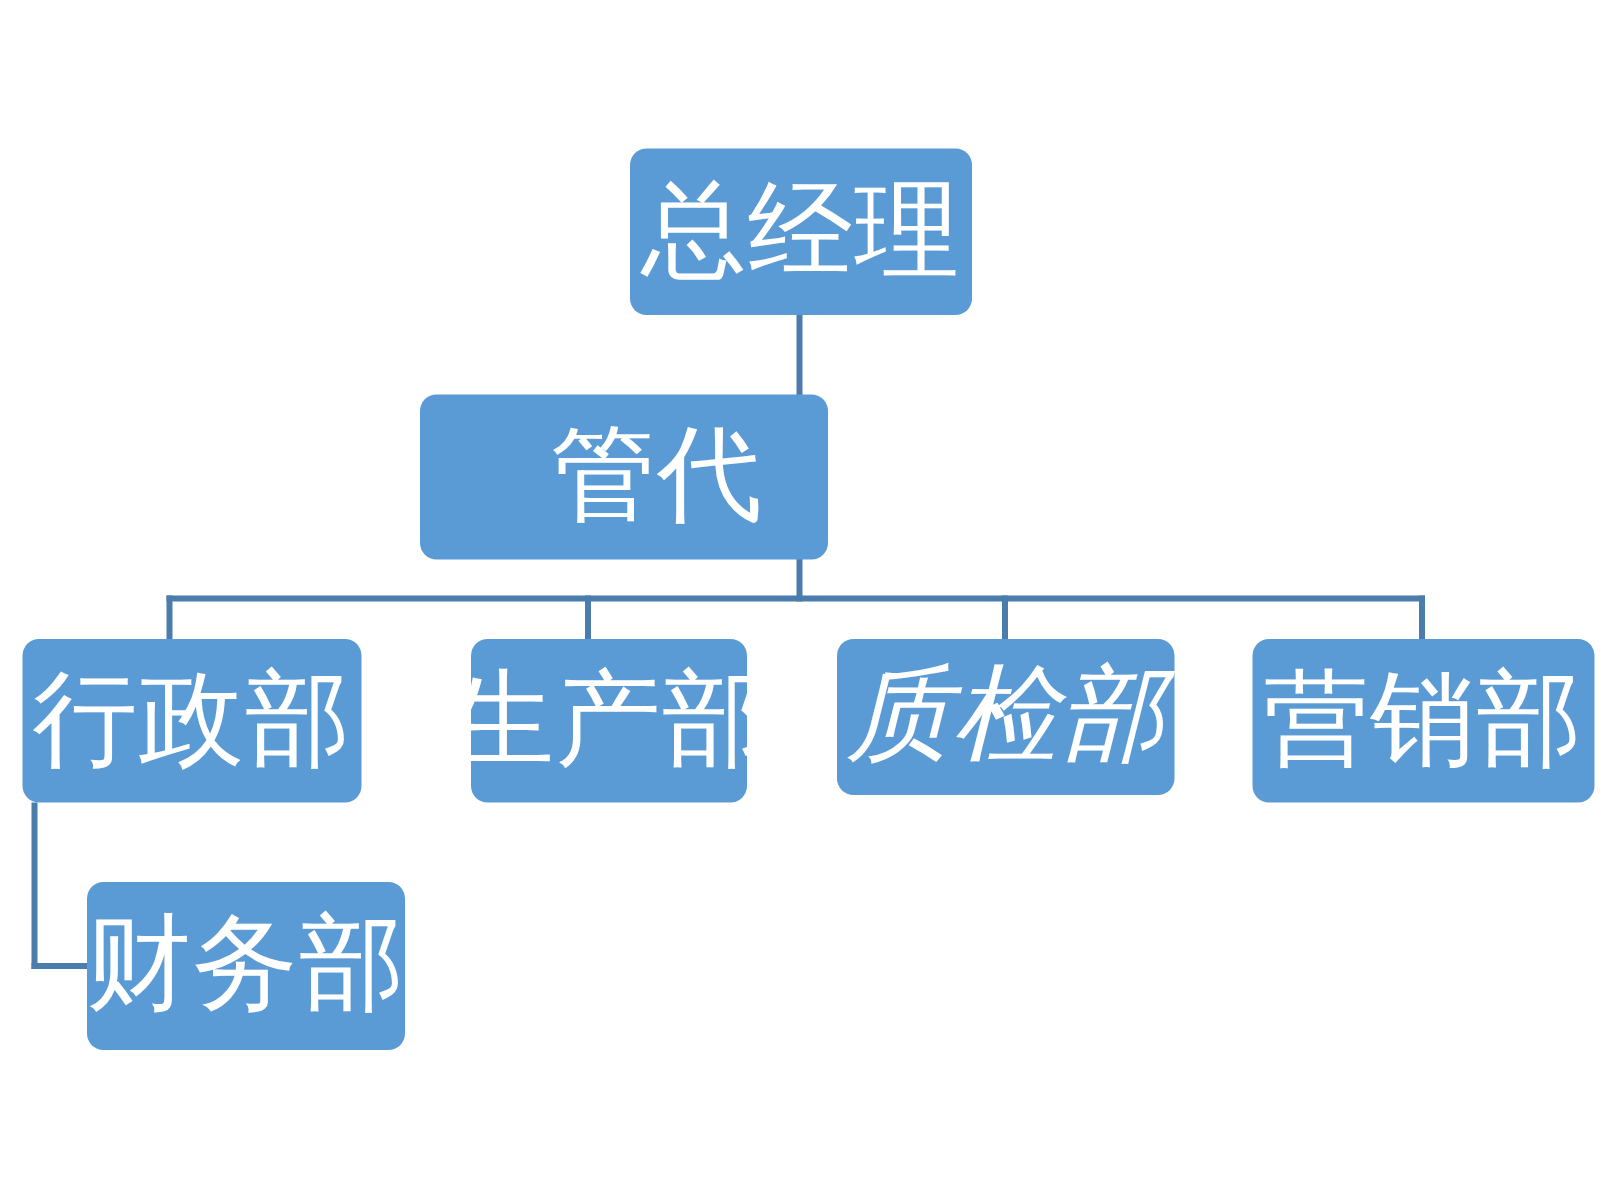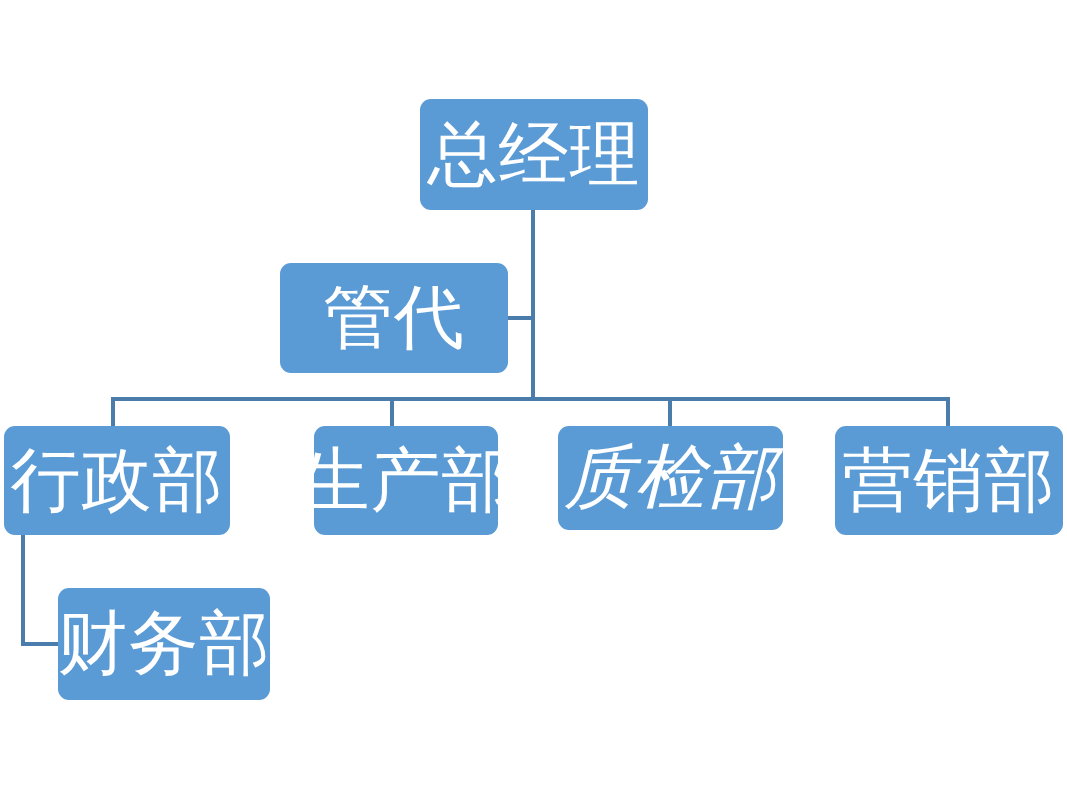--- a/index.html
+++ b/index.html
@@ -29,22 +29,22 @@
     user-select: none;
     border-radius: 11px;
   }
   .connector {
     position: absolute;
     background: var(--connector, #4a7cac);
   }
 
   
   #node-general-manager { left: 420px; top:  99px; width: 228px; height: 111px; }
-  #node-management-rep  { left: 280px; top: 263px; width: 228px; height: 110px; }
-  #node-admin-dept      { left:   4px; top: 426px; width: 226px; height: 109px; }
+  #node-management-rep  { left: 280px; top: 263px; width: 228px; height: 110px; padding-left: 44px; }
+  #node-admin-dept      { left:   15px; top: 426px; width: 226px; height: 109px; }
   #node-production-dept { left: 280px; top: 426px; width: 184px; height: 109px; margin-left: 34px; }
   #node-quality-dept    { left: 558px; top: 426px; width: 225px; height: 104px; font-style: italic; }
   #node-marketing-dept  { left: 835px; top: 426px; width: 228px; height: 109px; }
   #node-finance-dept    { left:  58px; top: 588px; width: 212px; height: 112px; }
 
   
   #conn-gm-down     { left: 531px; top: 210px; width:   4px; height: 191px; }
   #conn-rep-stub    { left: 508px; top: 316px; width:  27px; height:   4px; }
   #conn-trunk       { left: 111px; top: 397px; width: 839px; height:   4px; }
   #conn-drop-admin      { left: 111px; top: 397px; width: 4px; height: 29px; }

